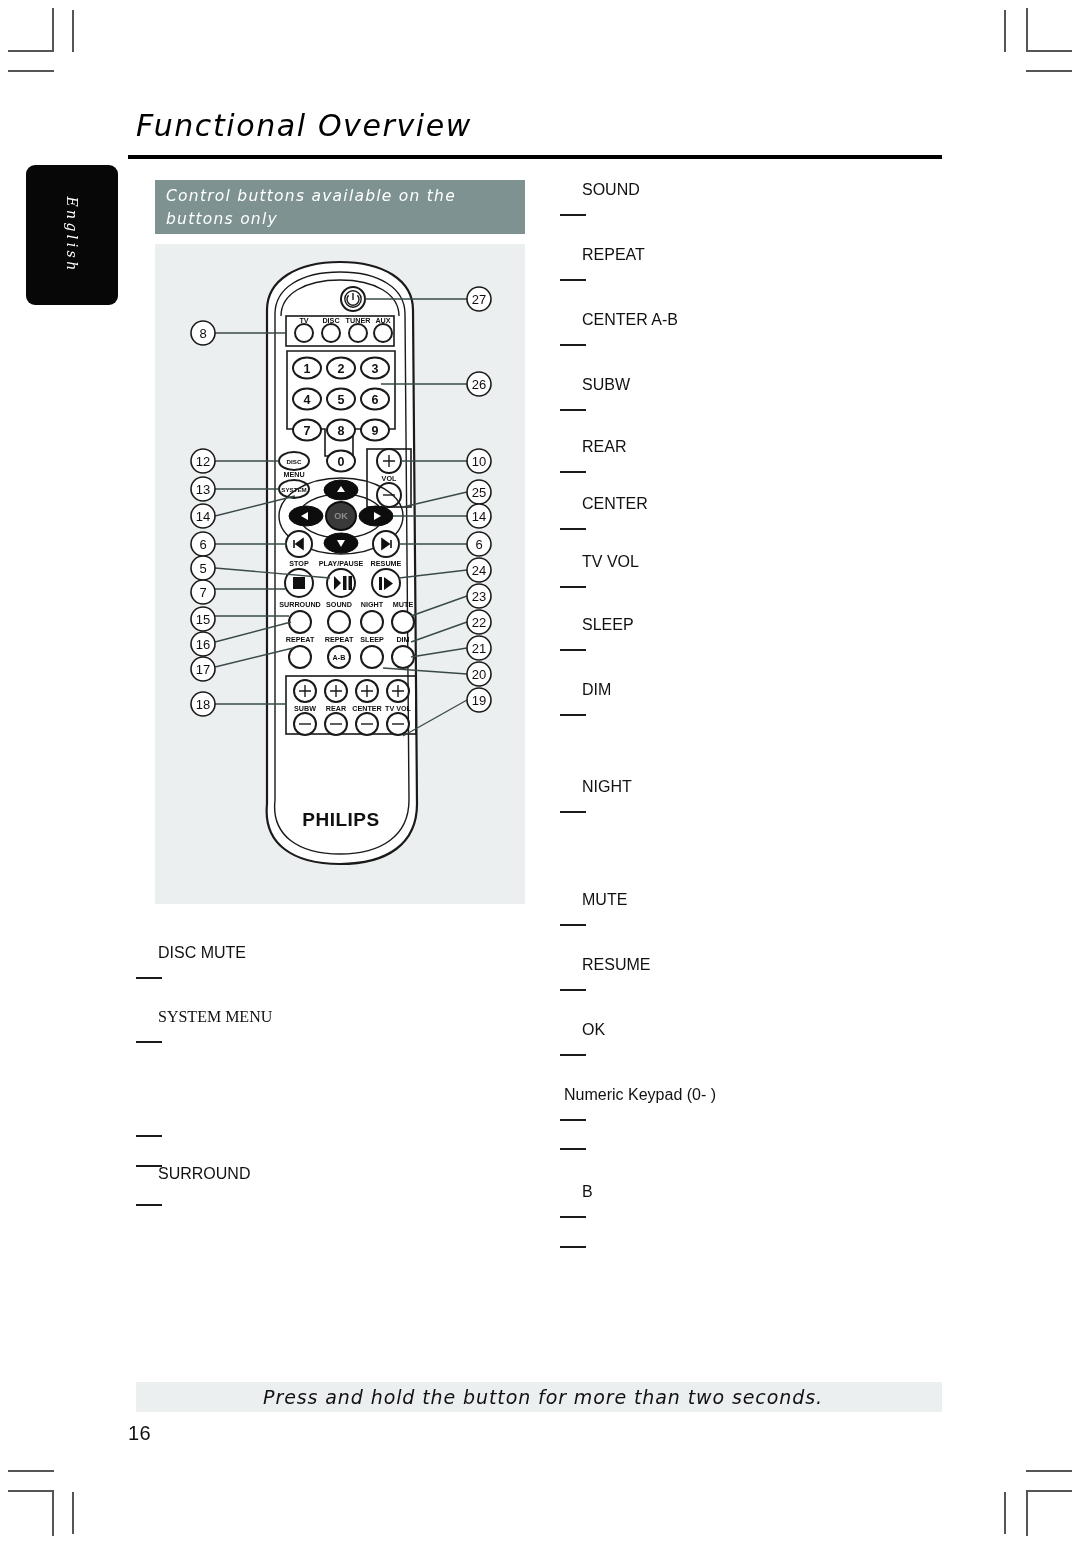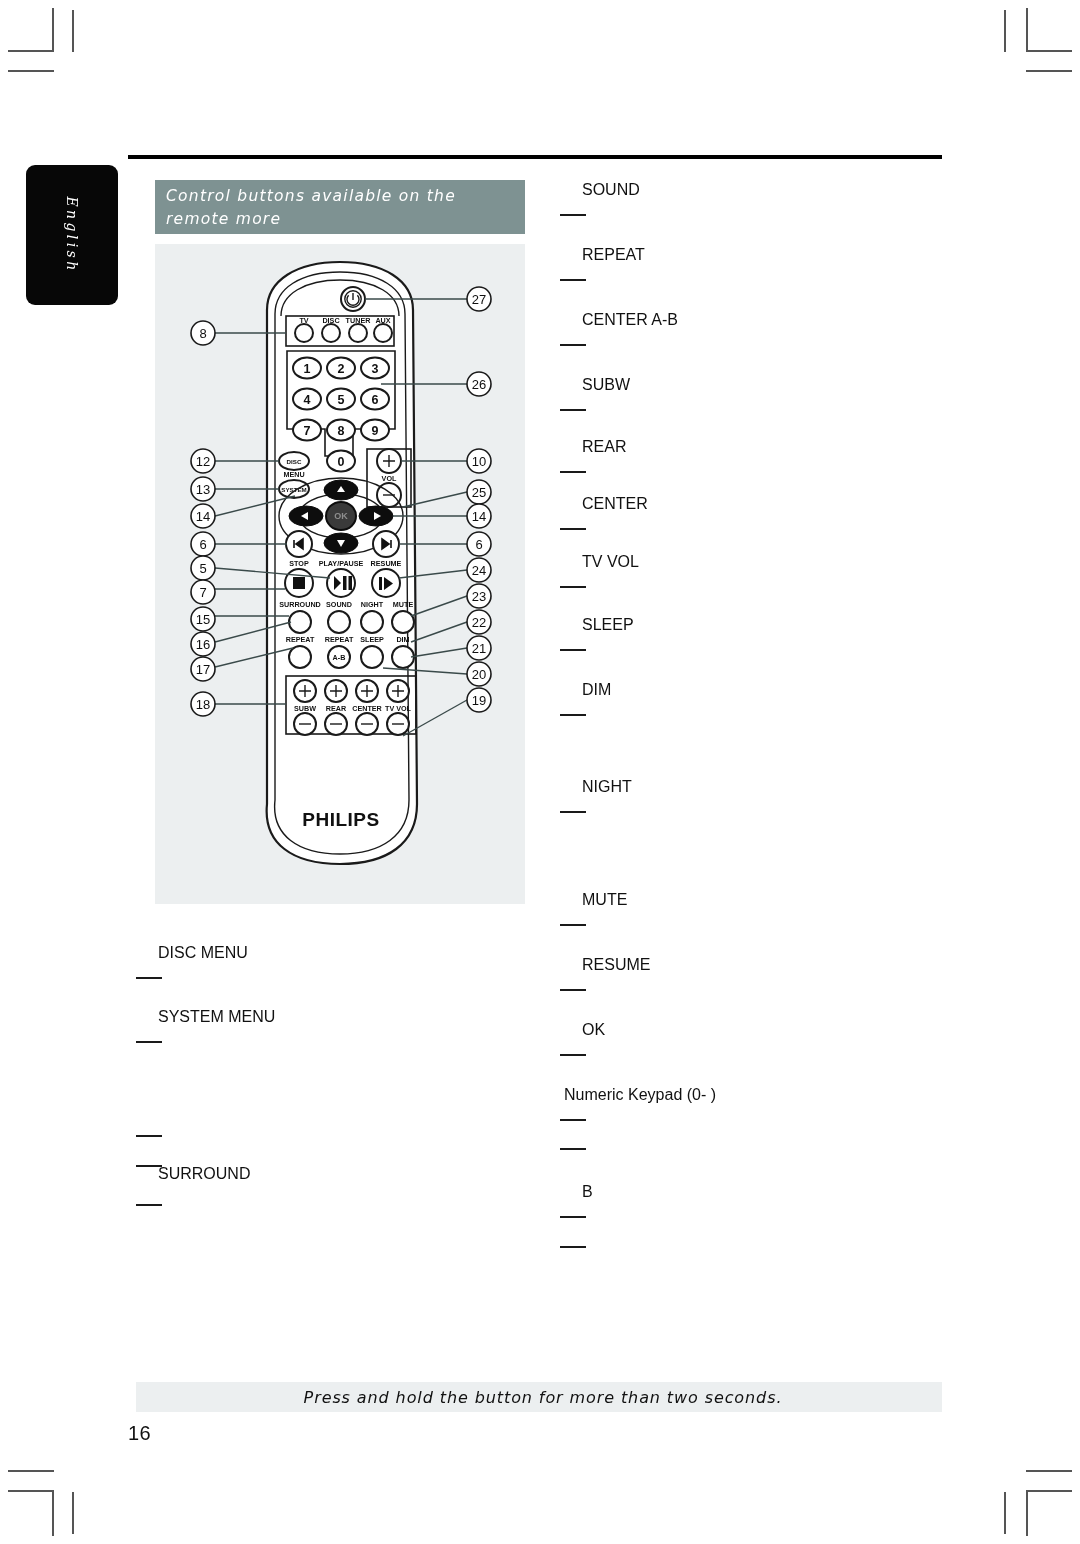--- a/index.html
+++ b/index.html
@@ -70,21 +70,21 @@
     position:absolute;left:0;width:26px;height:2px;background:#1a1a1a;
   }
 
   
   #footnote-bar{
     position:absolute;left:136px;top:1382px;width:806px;height:30px;
     background:#eceff0;
     display:flex;align-items:center;justify-content:center;
   }
   #footnote-text{
-    font-style:italic;font-size:16px;letter-spacing:0.9px;color:#111;
+    font-style:italic;font-size:19px;letter-spacing:0.9px;color:#111;
     font-family:"DejaVu Sans","Liberation Sans",sans-serif;
     margin-left:8px;
   }
   #page-number{
     position:absolute;left:128px;top:1422px;
     font-size:20px;color:#111;letter-spacing:0.5px;
   }
 </style>
 </head>
 <body>
@@ -104,29 +104,30 @@
   <div class="cm h" style="left:8px;top:1490px;width:46px;"></div>
   <div class="cm v" style="left:52px;top:1492px;height:44px;"></div>
   <div class="cm v" style="left:72px;top:1492px;height:42px;"></div>
   <div class="cm h" style="left:8px;top:1470px;width:46px;"></div>
 
   <div class="cm h" style="left:1026px;top:1490px;width:46px;"></div>
   <div class="cm v" style="left:1026px;top:1492px;height:44px;"></div>
   <div class="cm v" style="left:1004px;top:1492px;height:42px;"></div>
   <div class="cm h" style="left:1026px;top:1470px;width:46px;"></div>
 
+  <div id="page-title">Functional Overview</div>
   <div id="title-rule"></div>
 
   <div id="english-tab">
     <div class="lbl">English</div>
   </div>
 
   <div id="caption-bar">
     <span>Control buttons available on the</span><br>
-    <span>remote more</span>
+    <span>buttons only</span>
   </div>
 
   <div id="remote-panel">
     <svg id="remote-svg" width="370" height="660" viewBox="0 0 370 660" xmlns="http://www.w3.org/2000/svg">
       <defs>
         <style>
           .bodyln{fill:#ffffff;stroke:#1a1a1a;stroke-width:2.2;}
           .thin{fill:none;stroke:#1a1a1a;stroke-width:1.4;}
           .grp{fill:none;stroke:#1a1a1a;stroke-width:1.6;}
           .btn{fill:#ffffff;stroke:#1a1a1a;stroke-width:2;}
@@ -339,23 +340,23 @@
         <text class="ctx" x="324" y="409">21</text>
       <circle class="cno" cx="324" cy="430" r="12"></circle>
         <text class="ctx" x="324" y="435">20</text>
       <circle class="cno" cx="324" cy="456" r="12"></circle>
         <text class="ctx" x="324" y="461">19</text>
     </svg>
   </div>
 
   <div class="col-left" id="left-column">
       <div class="dash" style="top: 733px;"></div>
-      <div class="txt" style="position: absolute; left: 22px; top: 700px;">DISC MENU</div>
+      <div class="txt" style="position: absolute; left: 22px; top: 700px;">DISC MUTE</div>
       <div class="dash" style="top: 797px;"></div>
-      <div class="txt" style="position: absolute; left: 22px; top: 764px;">SYSTEM MENU</div>
+      <div class="txt" style="position: absolute; left: 22px; top: 764px; font-family: Liberation Serif, serif;">SYSTEM MENU</div>
       <div class="dash" style="top: 891px;"></div>
       <div class="dash" style="top: 921px;"></div>
       <div class="dash" style="top: 960px;"></div>
       <div class="txt" style="position: absolute; left: 22px; top: 921px;">SURROUND</div>
     </div>
 
   <div class="col-right" id="right-column">
       <div class="dash" style="top: 44px;"></div>
       <div class="txt" style="position: absolute; left: 22px; top: 11px;">SOUND</div>
       <div class="dash" style="top: 109px;"></div>

